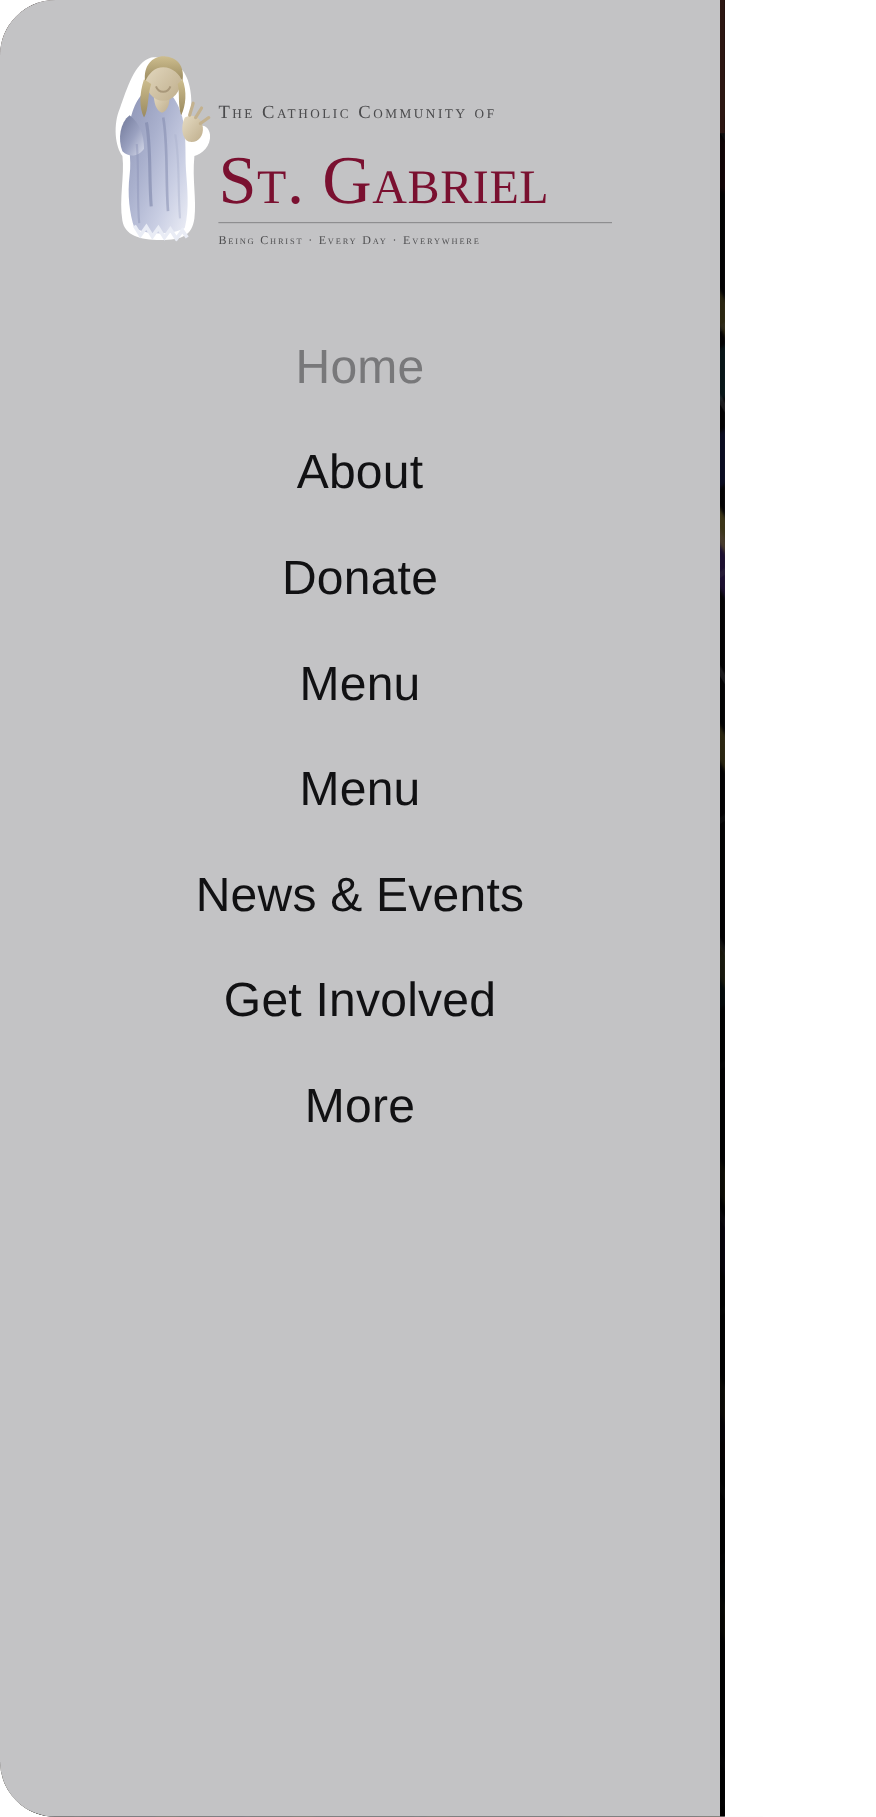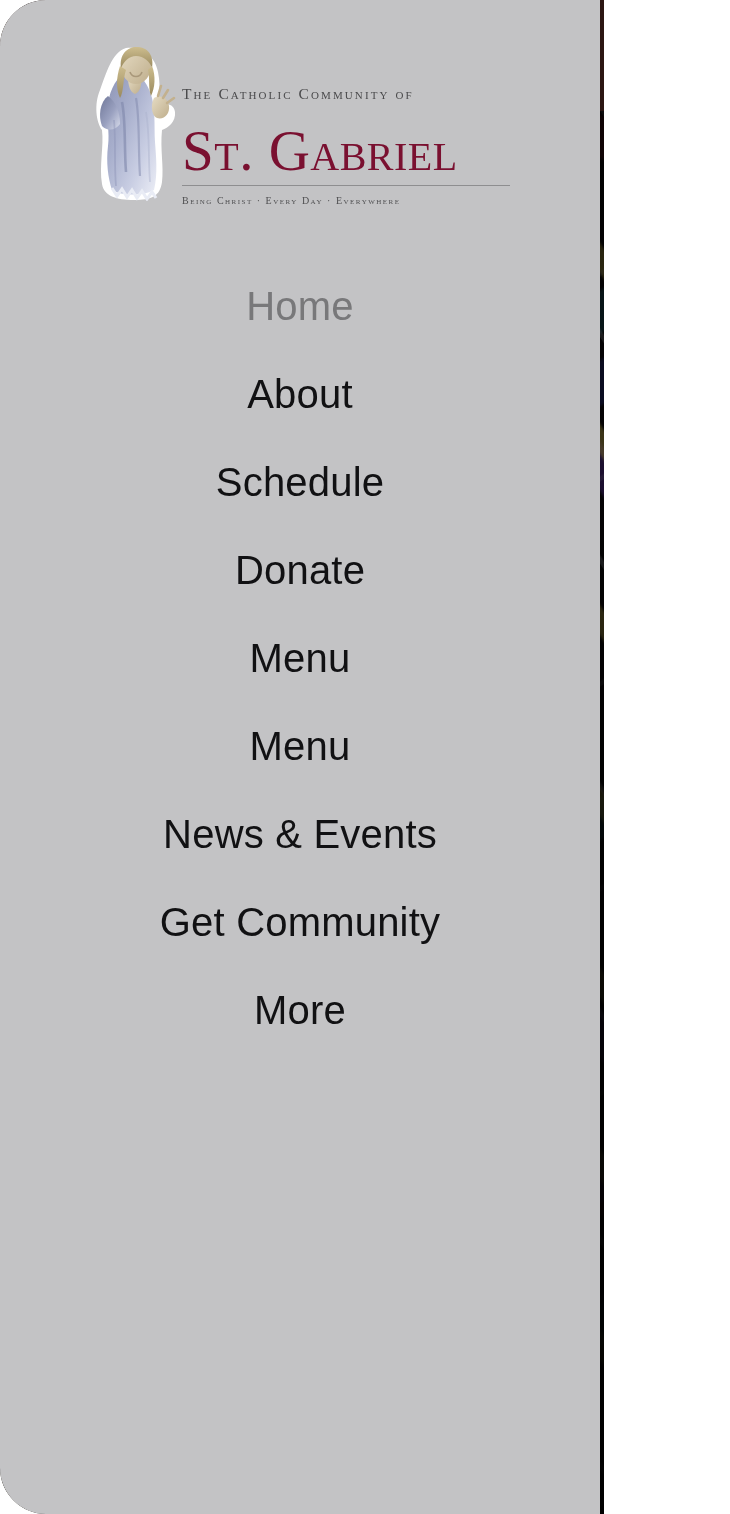--- a/index.html
+++ b/index.html
@@ -298,26 +298,25 @@
           <div id="logo-kicker">The Catholic Community of</div>
           <div id="logo-main">St. Gabriel</div>
           <div id="logo-rule"></div>
           <div id="logo-tagline">Being Christ · Every Day · Everywhere</div>
         </div>
       </div>
 
       <nav id="nav">
         <a class="nav-item is-active">Home</a>
         <a class="nav-item">About</a>
-        <a class="nav-item">Schedule</a>
         <a class="nav-item">Donate</a>
         <a class="nav-item">Menu</a>
         <a class="nav-item">Menu</a>
         <a class="nav-item">News &amp; Events</a>
-        <a class="nav-item">Get Community</a>
+        <a class="nav-item">Get Involved</a>
         <a class="nav-item">More</a>
       </nav>
 
     </div>
   </div>
 
   <div id="corner-mask"></div>
 </div>
 
 </body></html>

